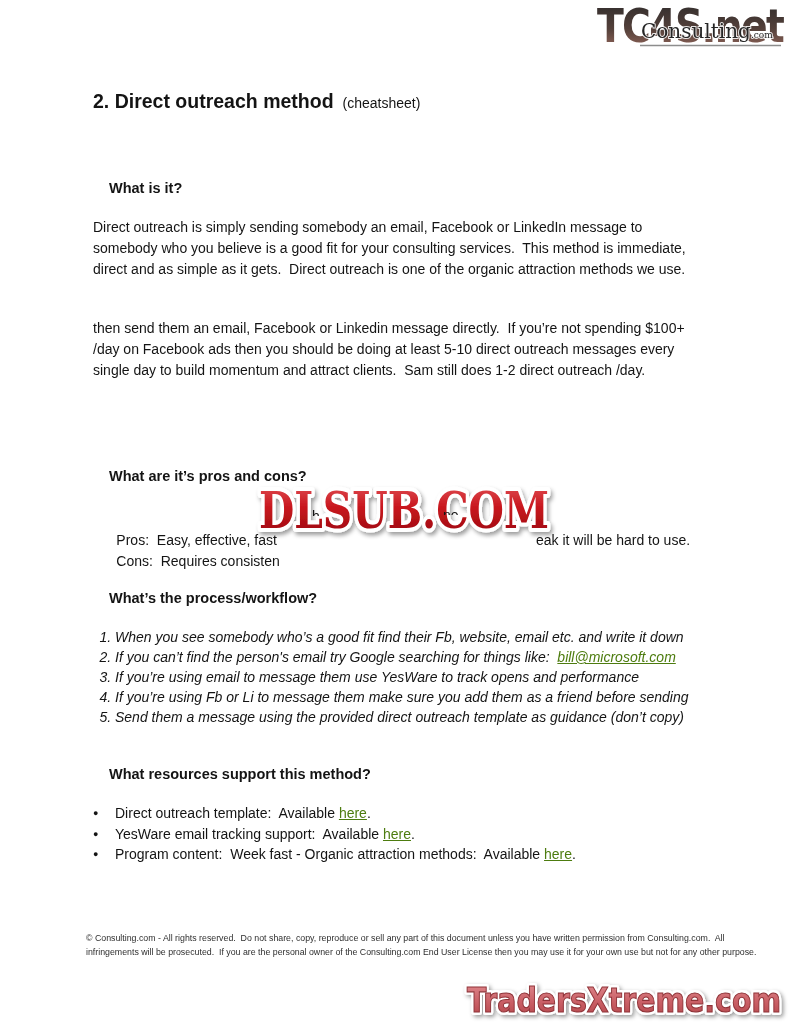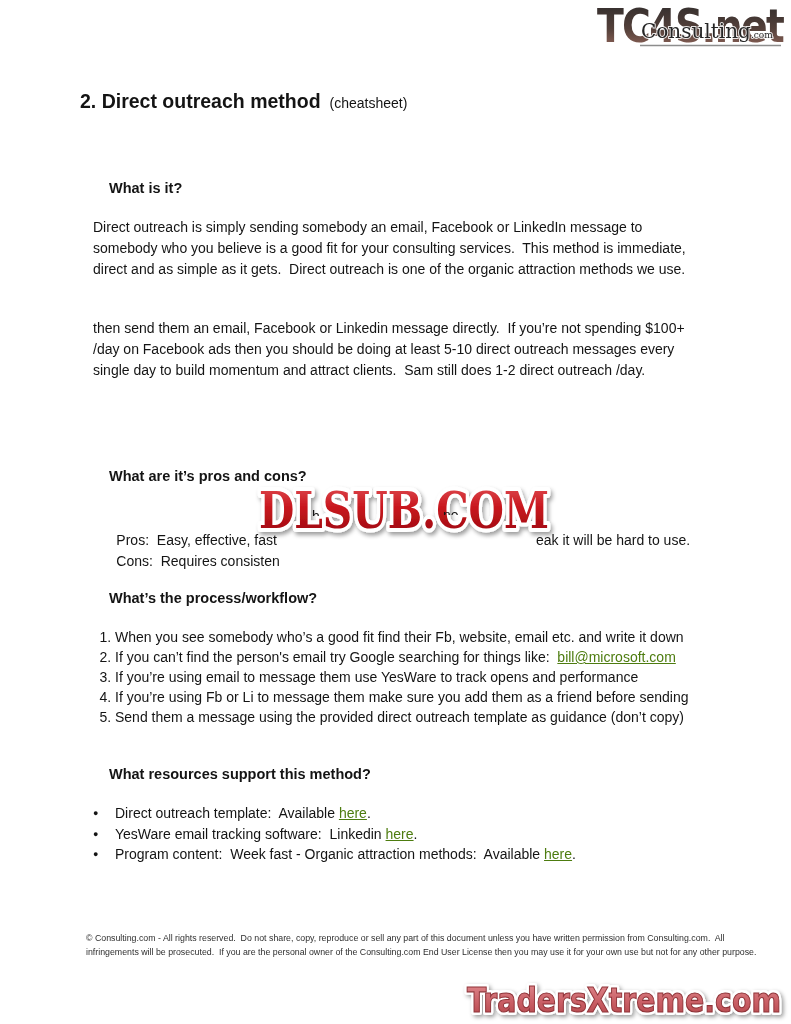--- a/index.html
+++ b/index.html
@@ -6,21 +6,21 @@
   #page{position:relative;width:791px;height:1024px;background:#ffffff;overflow:hidden;
         font-family:"Liberation Sans",sans-serif;color:#141414;}
   .abs{position:absolute;}
   .line{white-space:pre;font-size:14px;line-height:21px;}
   h2.sec{font-size:14.5px;font-weight:bold;margin:16px;line-height:21px;white-space:pre;}
   .para{margin-top:18px;}
   .title-main{font-size:19.5px;font-weight:bold;white-space:pre;}
   .title-suffix{font-size:14px;font-weight:normal;margin-left:9px;white-space:pre;}
   a.doclink{color:#4d7c0f;text-decoration:underline;cursor:pointer;}
   ol.steps{margin:18px 0 0 0;padding-left:22px;}
-  ol.steps li{font-size:14px;line-height:20px;white-space:pre;}
+  ol.steps li{font-size:14px;line-height:20px;white-space:pre;font-style:italic;}
   ul.res{margin:18px 0 0 0;padding:0;list-style:none;}
   ul.res li{font-size:14px;line-height:20.5px;white-space:pre;display:flex;}
   ul.res .bullet{font-size:9px;line-height:20.5px;width:22px;flex:0 0 22px;}
   .pc-line{position:relative;white-space:pre;font-size:14px;line-height:21px;height:21px;}
   .peek{position:absolute;z-index:3;font-size:14px;line-height:21px;height:10px;overflow:hidden;white-space:pre;}
   .cons-right{position:absolute;left:443px;top:0;white-space:pre;}
   .footer-line{white-space:pre;font-size:8.8px;line-height:14px;color:#2e2e2e;}
   .wm{position:absolute;pointer-events:none;}
   #wm-dlsub{left:243px;top:478px;z-index:2;}
   #wm-traders{left:456px;top:979px;z-index:2;}
@@ -39,21 +39,21 @@
           <stop offset="55%" stop-color="#53403a"></stop>
           <stop offset="100%" stop-color="#9c6b5f"></stop>
         </linearGradient>
       </defs>
       <text x="200" y="41" text-anchor="end" font-family="DejaVu Sans, sans-serif" font-weight="bold" font-size="46" letter-spacing="-2" textLength="186" lengthAdjust="spacingAndGlyphs" fill="url(#g-tc4s)">TC4S.net</text>
       <line x1="57" y1="44.5" x2="198" y2="44.5" stroke="#8d8d8d" stroke-width="1.4"></line>
       <text x="58" y="37" font-family="DejaVu Serif, serif" font-size="20" fill="#262626" stroke="#ffffff" stroke-width="2" paint-order="stroke" stroke-opacity="0.85"><tspan>Consulting</tspan><tspan font-size="9">.com</tspan></text>
     </svg>
   </div>
 
-  <div class="abs" style="left:80px;top:90px;">
+  <div class="abs" style="left:93px;top:90px;">
     <span class="title-main">2. Direct outreach method</span><span class="title-suffix">(cheatsheet)</span>
   </div>
 
   <section class="abs" style="left:93px;top:162px;width:640px;">
     <h2 class="sec">What is it?</h2>
     <div class="para">
       <div class="line">Direct outreach is simply sending somebody an email, Facebook or LinkedIn message to</div>
       <div class="line">somebody who you believe is a good fit for your consulting services.  This method is immediate,</div>
       <div class="line">direct and as simple as it gets.  Direct outreach is one of the organic attraction methods we use.</div>
     </div>
@@ -88,21 +88,21 @@
       <li><span>If you’re using email to message them use YesWare to track opens and performance</span></li>
       <li><span>If you’re using Fb or Li to message them make sure you add them as a friend before sending</span></li>
       <li><span>Send them a message using the provided direct outreach template as guidance (don’t copy)</span></li>
     </ol>
   </section>
 
   <section class="abs" style="left:93px;top:748px;width:660px;">
     <h2 class="sec">What resources support this method?</h2>
     <ul class="res">
       <li><span class="bullet">●</span><span>Direct outreach template:  Available </span><a class="doclink">here</a><span>.</span></li>
-      <li><span class="bullet">●</span><span>YesWare email tracking software:  Linkedin </span><a class="doclink">here</a><span>.</span></li>
+      <li><span class="bullet">●</span><span>YesWare email tracking support:  Available </span><a class="doclink">here</a><span>.</span></li>
       <li><span class="bullet">●</span><span>Program content:  Week fast - Organic attraction methods:  Available </span><a class="doclink">here</a><span>.</span></li>
     </ul>
   </section>
 
   <div class="abs" style="left:86px;top:931px;width:660px;">
     <div class="footer-line">© Consulting.com - All rights reserved.  Do not share, copy, reproduce or sell any part of this document unless you have written permission from Consulting.com.  All</div>
     <div class="footer-line">infringements will be prosecuted.  If you are the personal owner of the Consulting.com End User License then you may use it for your own use but not for any other purpose.</div>
   </div>
 
   <div class="wm" id="wm-dlsub">

